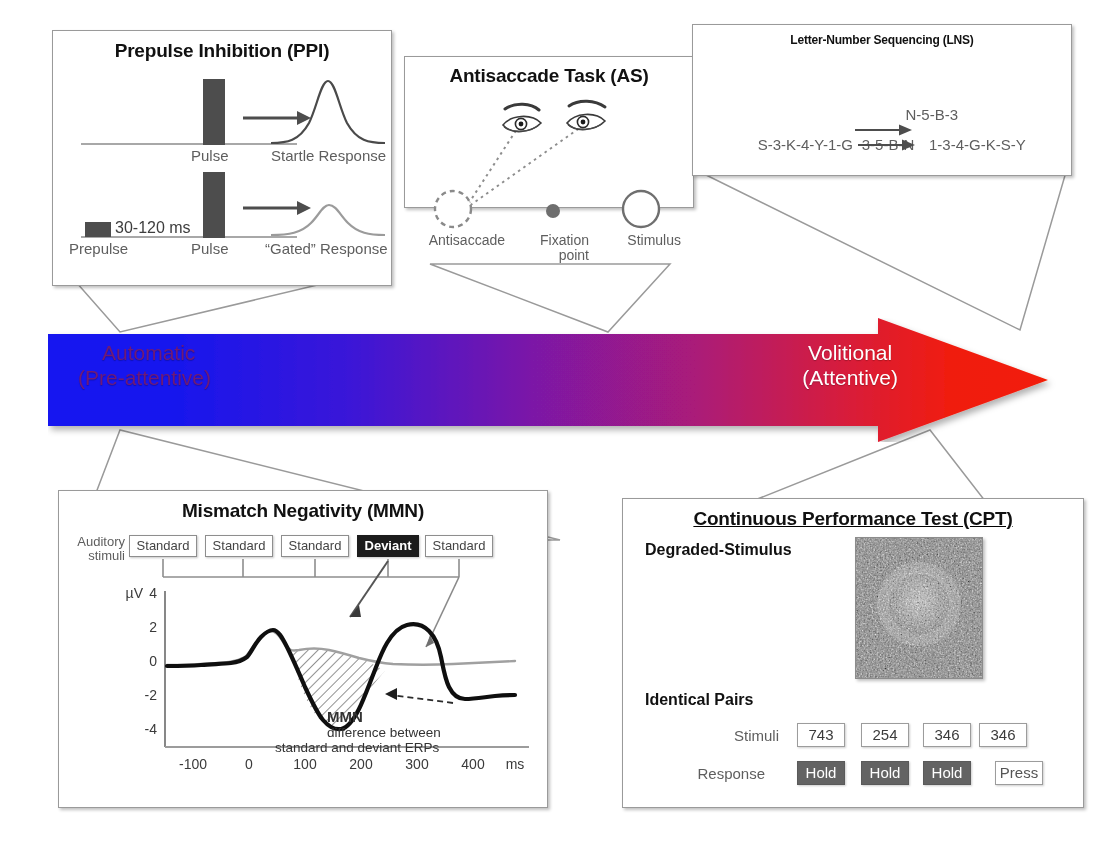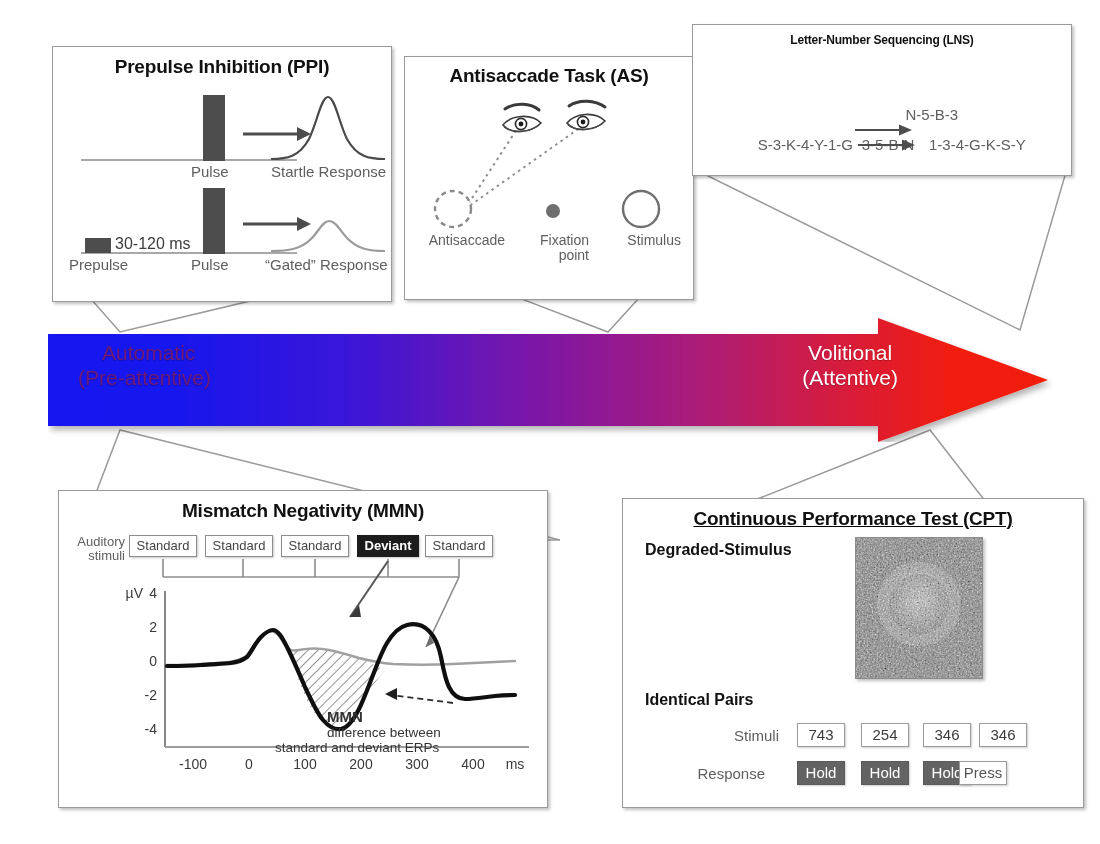--- a/index.html
+++ b/index.html
@@ -73,40 +73,40 @@
     font-size: 21px;
     line-height: 25px;
     text-align: center;
     z-index: 3;
     text-shadow: 0 1px 1px rgba(0,0,0,0.25);
   }
   #arrow-label-right .l1 { display:block; }
   #arrow-label-right .l2 { display:block; }
 
   
-  #ppi { left: 52px; top: 46px; width: 340px; height: 256px; }
+  #ppi { left: 52px; top: 30px; width: 340px; height: 256px; }
   #ppi .panel-title { font-size: 19px; margin-top: 9px; }
   .ppi-caption {
     position: absolute;
     color: #5e5e5e;
     font-size: 15px;
     white-space: nowrap;
   }
   .ppi-bar {
     position: absolute;
     background: #4d4d4d;
   }
   .ppi-baseline {
     position: absolute;
     height: 2px;
     background: #a8a8a8;
   }
 
   
-  #as { left: 404px; top: 56px; width: 290px; height: 244px; }
+  #as { left: 404px; top: 56px; width: 290px; height: 152px; }
   #as .panel-title { font-size: 19px; margin-top: 8px; }
   .as-caption {
     position: absolute;
     color: #5e5e5e;
     font-size: 14px;
     text-align: right;
     line-height: 15px;
   }
 
   
@@ -469,16 +469,16 @@
     <div class="cpt-rowlabel" style="left:56px; top:228px;">Stimuli</div>
     <div class="cpt-cell" style="left:174px; top:224px;">743</div>
     <div class="cpt-cell" style="left:238px; top:224px;">254</div>
     <div class="cpt-cell" style="left:300px; top:224px;">346</div>
     <div class="cpt-cell" style="left:356px; top:224px;">346</div>
 
     <div class="cpt-rowlabel" style="left:42px; top:266px;">Response</div>
     <div class="cpt-cell hold" style="left:174px; top:262px;">Hold</div>
     <div class="cpt-cell hold" style="left:238px; top:262px;">Hold</div>
     <div class="cpt-cell hold" style="left:300px; top:262px;">Hold</div>
-    <div class="cpt-cell press" style="left:336px; top:262px;">Press</div>
+    <div class="cpt-cell press" style="left:372px; top:262px;">Press</div>
   </div>
 
 </div>
 
 </body></html>

